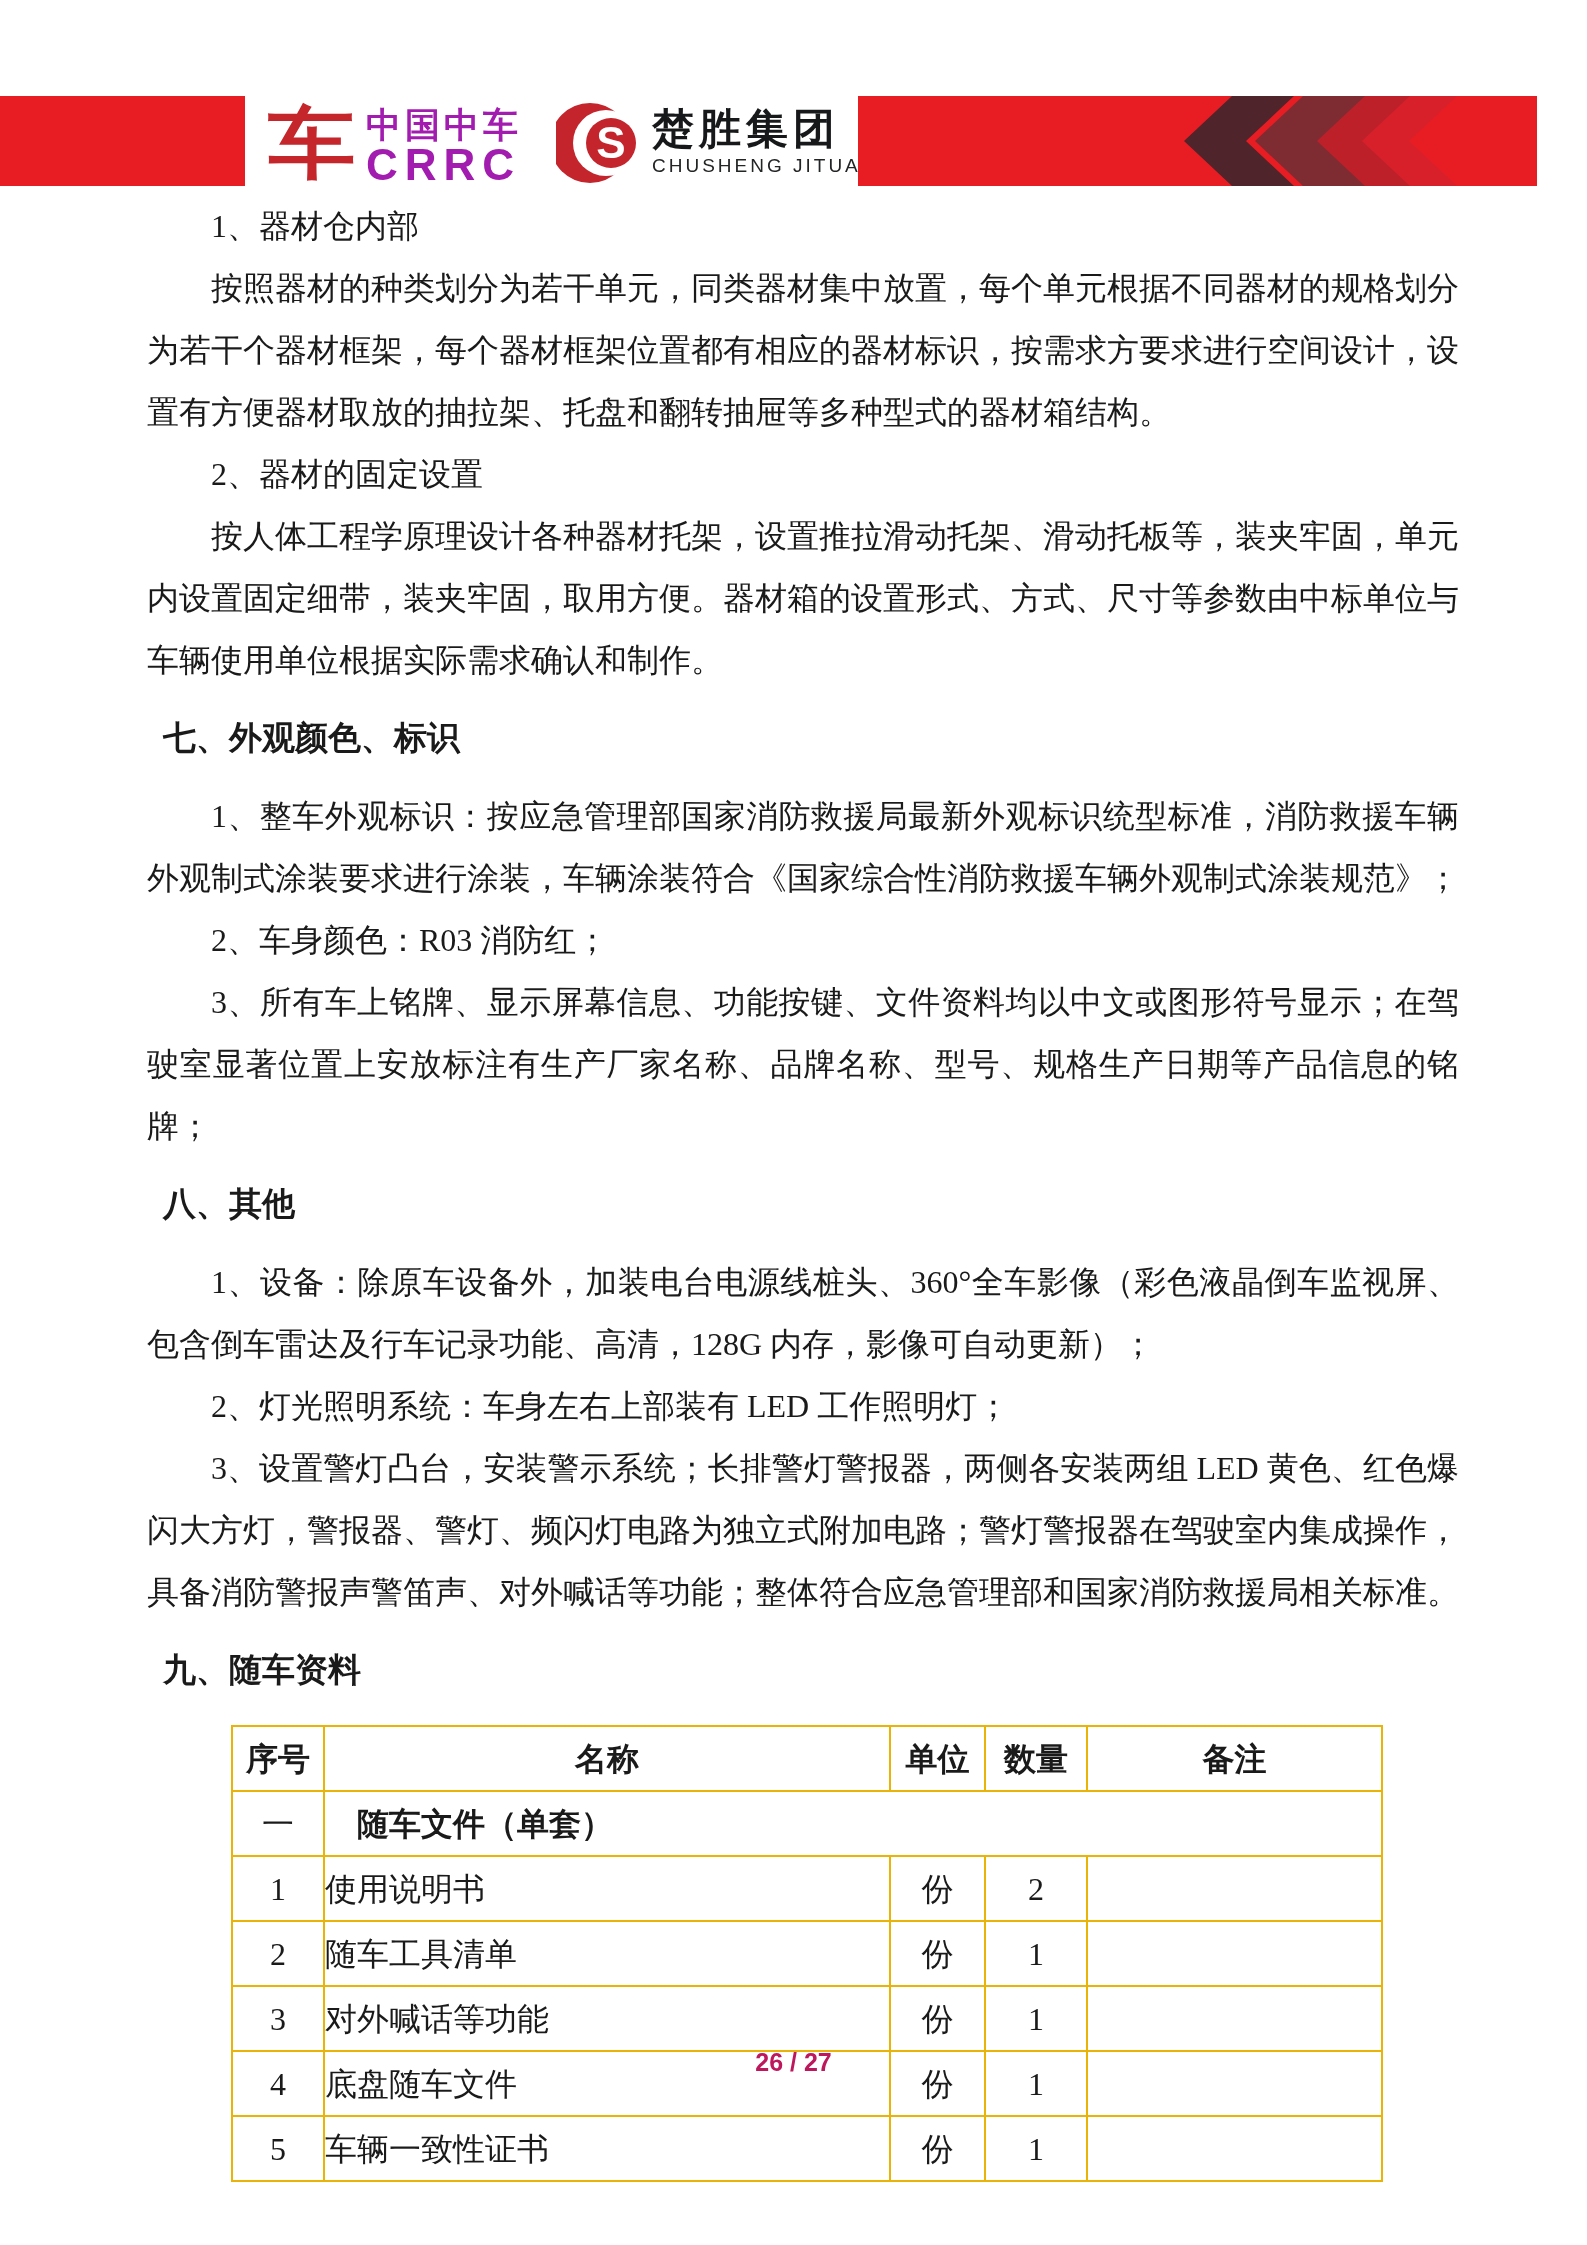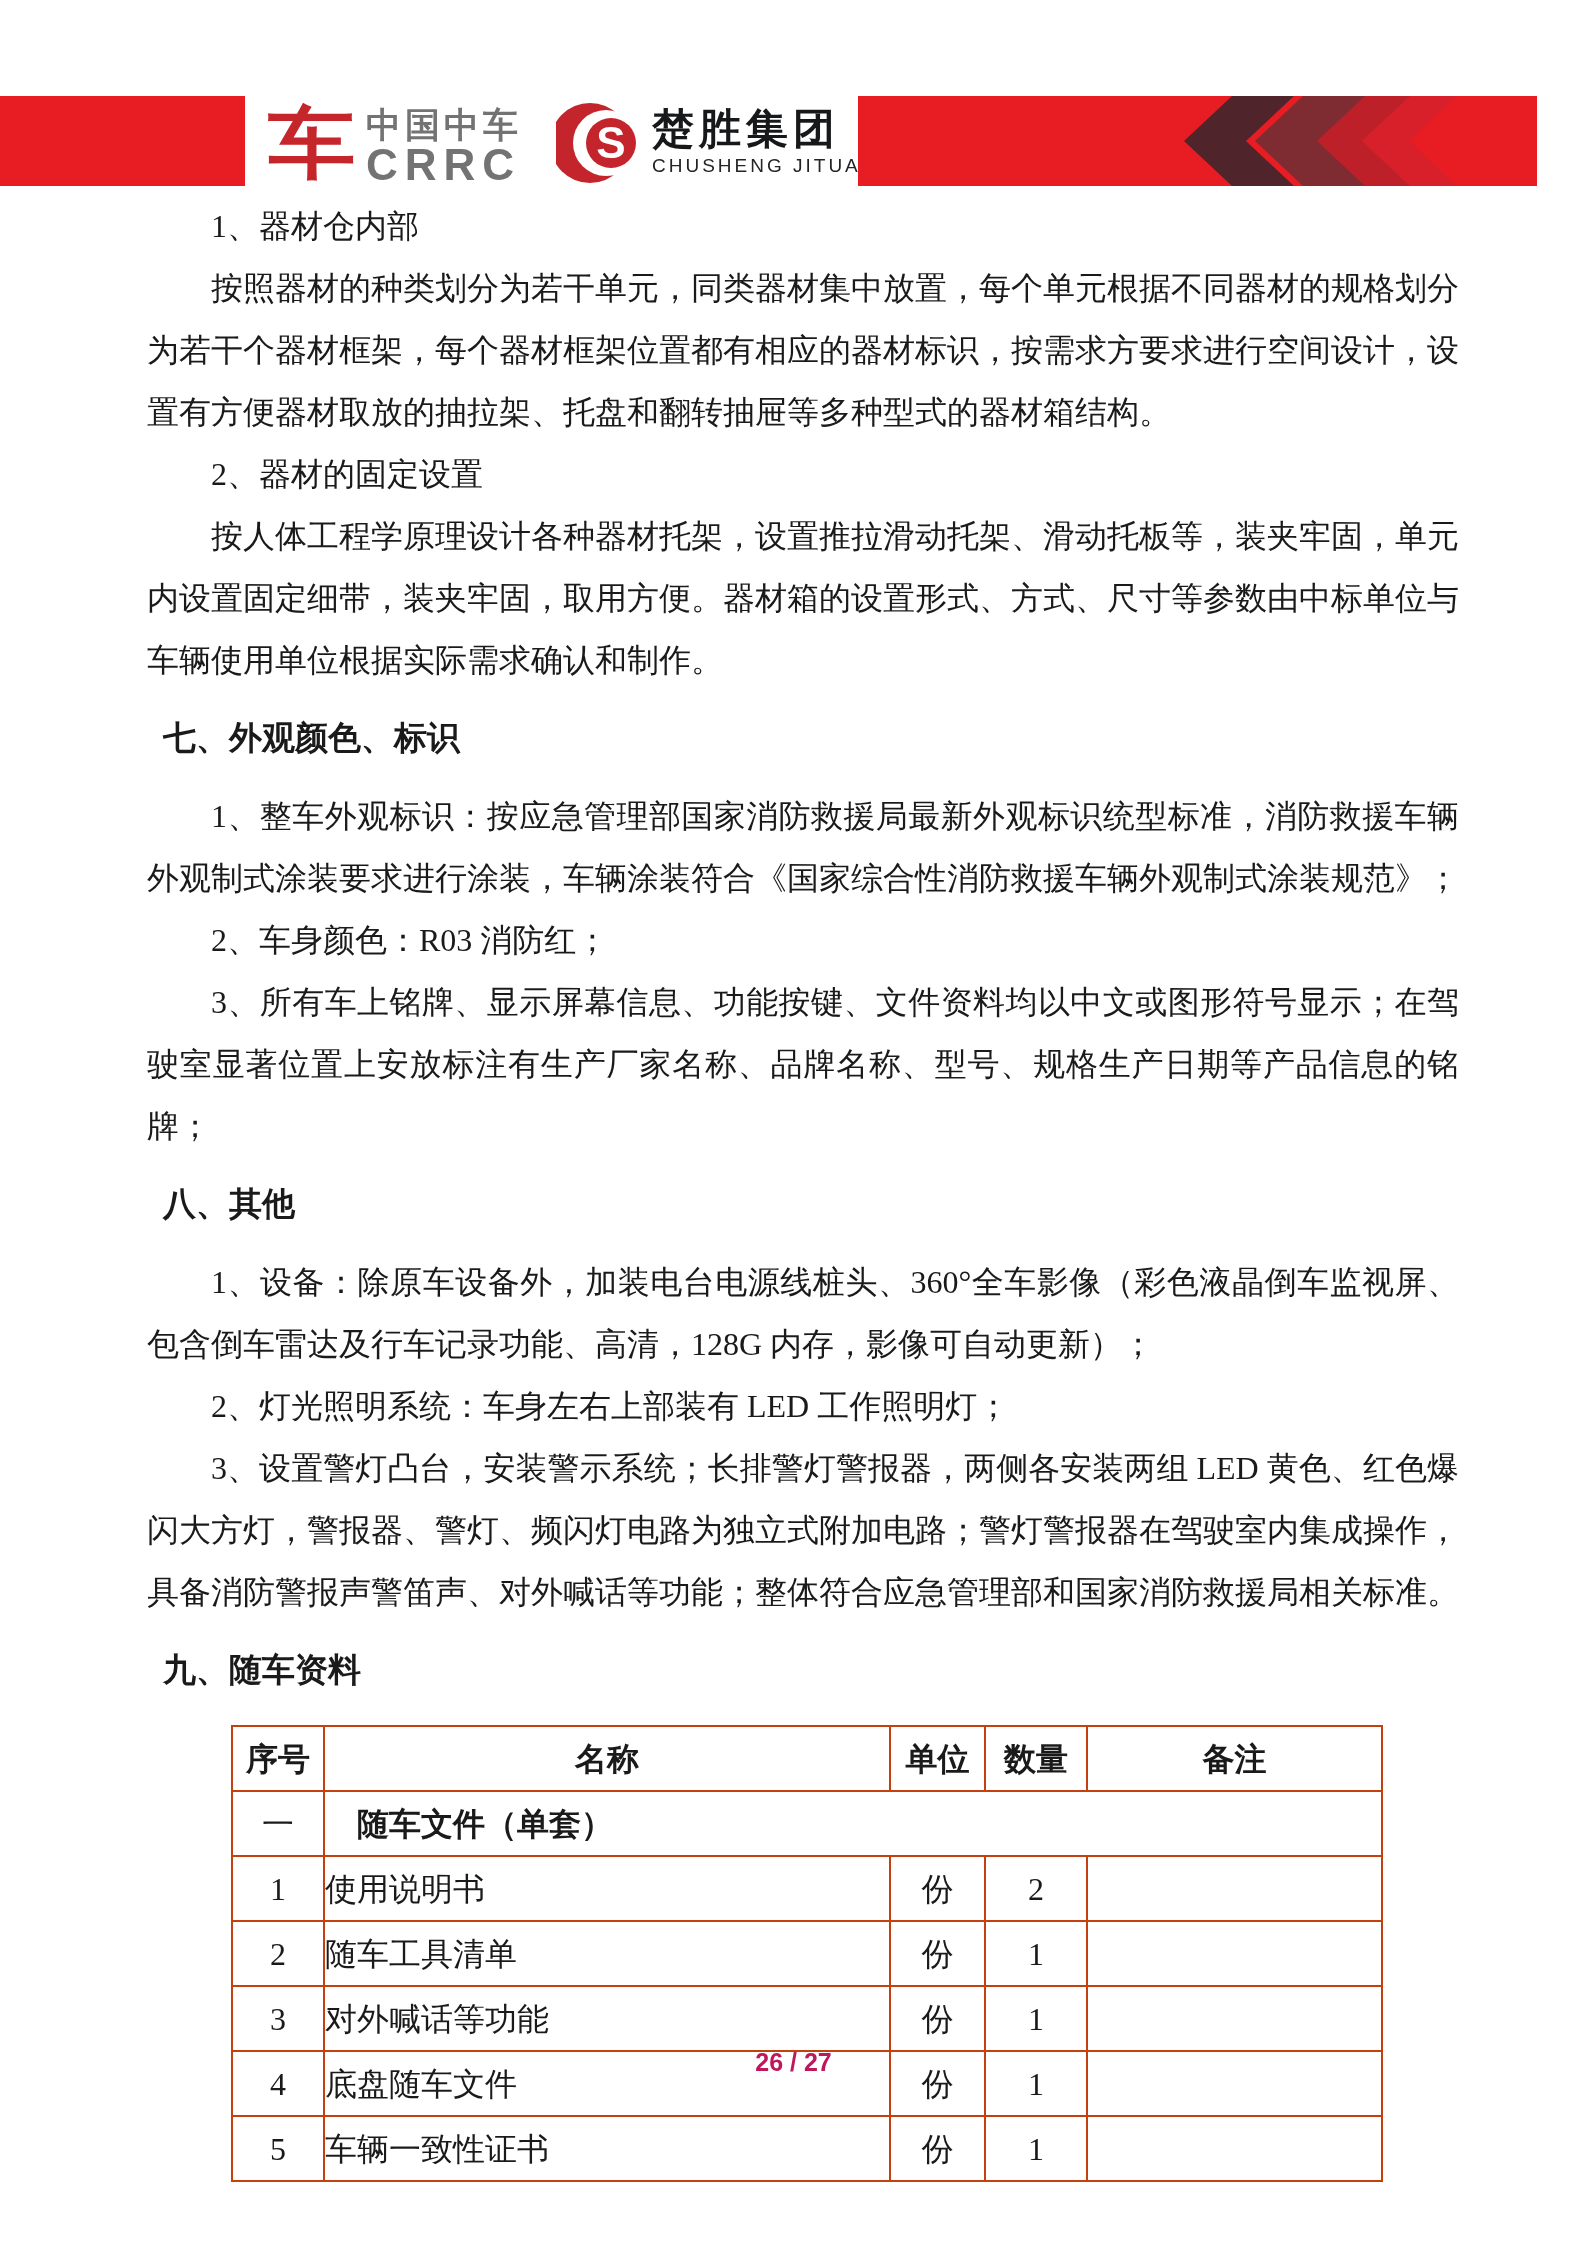--- a/index.html
+++ b/index.html
@@ -22,21 +22,21 @@
     position:absolute; left:858px; top:96px; width:679px; height:90px;
   }
   .crrc-emblem{
     position:absolute; left:258px; top:100px; width:96px; height:86px;
     color:#c5262b; font-size:78px; line-height:86px; font-weight:900;
     font-family:"Liberation Sans", sans-serif; text-align:center;
     transform:scaleX(1.12); transform-origin:left center;
   }
   .crrc-text{
     position:absolute; left:366px; top:106px; width:170px;
-    font-family:"Liberation Sans", sans-serif; color:#737373;
+    font-family:"Liberation Sans", sans-serif; color:#a21caf;
   }
   .crrc-text .cn{font-size:35px; font-weight:bold; letter-spacing:4px; line-height:38px; white-space:nowrap;}
   .crrc-text .en{font-size:44px; font-weight:bold; letter-spacing:7px; line-height:42px; white-space:nowrap;}
   .cs-emblem{position:absolute; left:556px; top:100px; width:90px; height:86px;}
   .cs-text{
     position:absolute; left:652px; top:106px; width:200px;
     font-family:"Liberation Sans", sans-serif; color:#17181a;
   }
   .cs-text .cn{font-size:42px; font-weight:bold; letter-spacing:5px; line-height:46px; white-space:nowrap;}
   .cs-text .en{font-size:19px; font-weight:500; letter-spacing:3px; line-height:28px; white-space:nowrap; color:#232425;}
@@ -54,21 +54,21 @@
 
   
   table.doc-table{
     border-collapse:collapse;
     margin:24px 0 0 84px;
     width:1150px;
     table-layout:fixed;
     font-size:32px;
   }
   .doc-table td{
-    border:2px solid #c2410c;
+    border:2px solid #eab308;
     height:63px;
     text-align:center;
     vertical-align:middle;
     padding:0;
     overflow:hidden;
     font-family:Liberation Serif, serif;
   }
   .doc-table .hdr{font-weight:bold;}
   .doc-table td.name{text-align:left; }
   .doc-table td.sec{font-weight:bold; text-align:left; padding-left:32px;}

